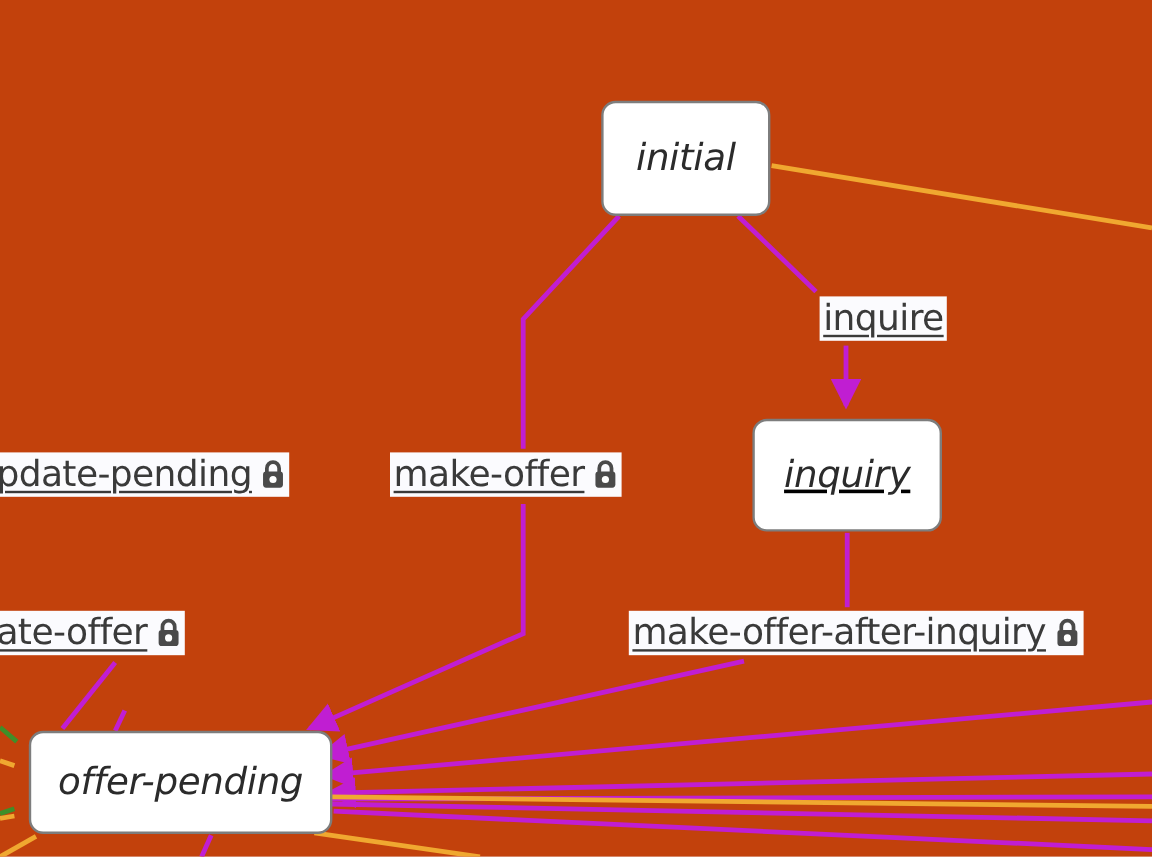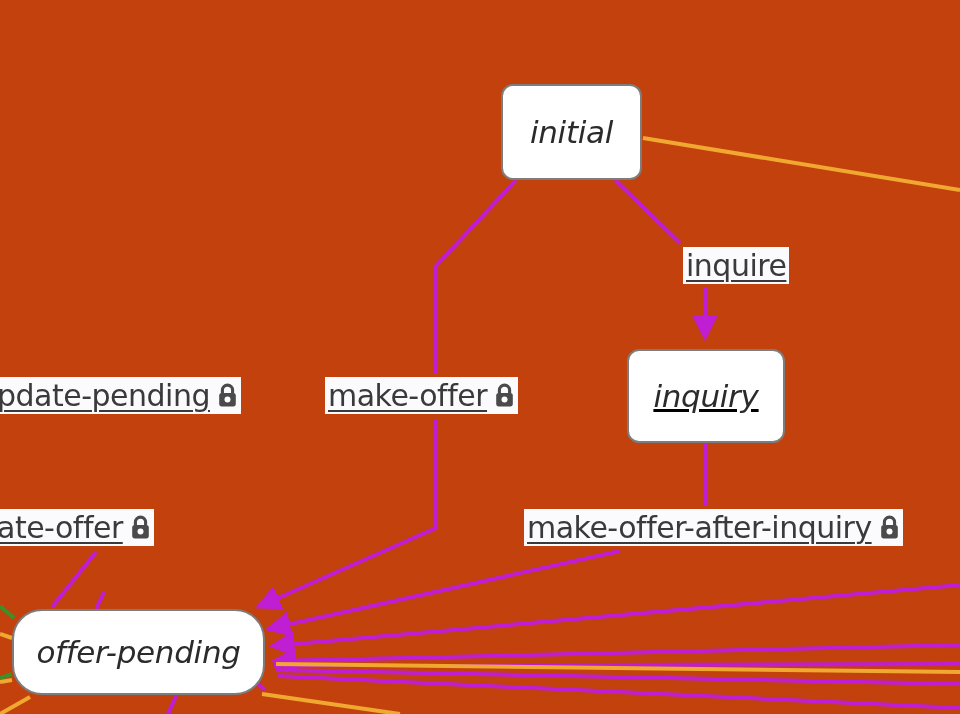--- a/index.html
+++ b/index.html
@@ -140,21 +140,21 @@
   </svg>
 
   <div class="node" style="left:501px; top:84px; width:141px; height:96px;">
     <span class="node-label">initial</span>
   </div>
 
   <div class="node" style="left:627px; top:349px; width:158px; height:94px;text-decoration:underline;">
     <span class="node-label">inquiry</span>
   </div>
 
-  <div class="node" style="left:12px; top:609px; width:253px; height:86px;border-radius:30px;">
+  <div class="node" style="left:24px; top:609px; width:253px; height:86px;">
     <span class="node-label">offer-pending</span>
   </div>
 
   <div class="edge-label" style="left:-6px; top:377px;">
     <span class="elabel-text">pdate-pending</span>
     <span class="lock-icon">
       <svg viewBox="0 0 21 25" xmlns="http://www.w3.org/2000/svg">
         <path d="M5.4,10.5 V7.2 a5.1,5.1 0 0 1 10.2,0 V10.5" stroke="#4a4a4a" stroke-width="3.1" fill="none"></path>
         <rect x="2.2" y="10" width="16.6" height="13.4" rx="2.6" fill="#4a4a4a"></rect>
         <circle cx="10.5" cy="16.6" r="3" fill="#ffffff"></circle>

